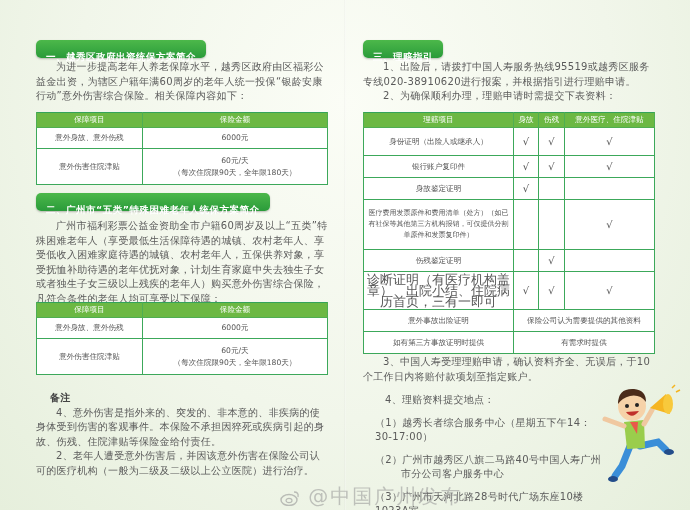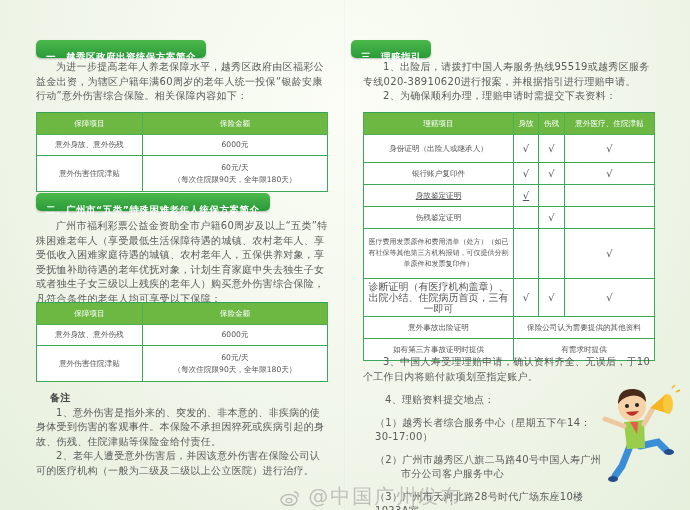--- a/index.html
+++ b/index.html
@@ -43,21 +43,21 @@
     position: absolute;
     border-collapse: collapse;
     background: #fff;
     font-size: 7.6px;
     color: #555;
   }
   table.ins th {
     background: #6cb843;
     color: #fff;
     font-weight: normal;
-    height: 22px;
+    height: 15px;
     border: 1px solid #4fae52;
     border-top: none;
     text-align: center;
   }
   table.ins td {
     border: 1px solid #3ca85a;
     text-align: center;
     padding: 2px 3px;
     line-height: 12px;
   }
@@ -132,28 +132,28 @@
       <td>
         <div>60元/天</div>
         <div>（每次住院限90天，全年限180天）</div>
       </td>
     </tr>
   </tbody>
     </table>
 
   <div class="para" style="left:36px; top:383px; width:292px;">
     <p class="noindent notes-head" style="padding-left:14px;">备注</p>
-    <p>1、意外伤害是指外来的、突发的、非本意的、非疾病的使身体受到伤害的客观事件。本保险不承担因猝死或疾病引起的身故、伤残、住院津贴等保险金给付责任。</p>
+    <p>4、意外伤害是指外来的、突发的、非本意的、非疾病的使身体受到伤害的客观事件。本保险不承担因猝死或疾病引起的身故、伤残、住院津贴等保险金给付责任。</p>
     <p>2、老年人遭受意外伤害后，并因该意外伤害在保险公司认可的医疗机构（一般为二级及二级以上公立医院）进行治疗。</p>
   </div>
 </div>
 
 <div class="page right">
 
-  <div class="section-title" style="left:6px; top:40px;">三、理赔指引</div>
+  <div class="section-title" style="left:18px; top:40px;">三、理赔指引</div>
 
   <div class="para" style="left:18px; top:60px; width:295px;">
     <p>1、出险后，请拨打中国人寿服务热线95519或越秀区服务专线020-38910620进行报案，并根据指引进行理赔申请。</p>
     <p>2、为确保顺利办理，理赔申请时需提交下表资料：</p>
   </div>
 
   <table class="ins" style="left:18px; top:112px; width:292px;">
     <tbody>
         <tr>
       <th style="width:150px;">理赔项目</th>
@@ -166,40 +166,40 @@
       <td class="check">√</td>
       <td class="check">√</td>
       <td class="check">√</td>
     </tr>
     <tr style="height:22px;">
       <td>银行账户复印件</td>
       <td class="check">√</td>
       <td class="check">√</td>
       <td class="check">√</td>
     </tr>
-    <tr style="height:22px;text-decoration:underline;">
+    <tr style="height:22px;">
       <td>身故鉴定证明</td>
       <td class="check">√</td>
       <td class="check"></td>
-      <td class="check"></td>
-    </tr>
-    <tr style="height:22px;">
-      <td>伤残鉴定证明</td>
-      <td class="check"></td>
-      <td class="check">√</td>
       <td class="check"></td>
     </tr>
     <tr style="height:50px;">
       <td style="font-size:7px; line-height:11px;">医疗费用发票原件和费用清单（处方）（如已有社保等其他第三方机构报销，可仅提供分割单原件和发票复印件）</td>
       <td class="check"></td>
       <td class="check"></td>
       <td class="check">√</td>
     </tr>
+    <tr style="height:22px;">
+      <td>伤残鉴定证明</td>
+      <td class="check"></td>
+      <td class="check">√</td>
+      <td class="check"></td>
+    </tr>
     <tr style="height:36px;">
-      <td style="font-size:10px; line-height:11px;">诊断证明（有医疗机构盖章）、出院小结、住院病历首页，三有一即可</td>
+      <td style="font-size:13px; line-height:11px;">诊断证明（有医疗机构盖章）、出院小结、住院病历首页，三有一即可</td>
       <td class="check">√</td>
       <td class="check">√</td>
       <td class="check">√</td>
     </tr>
     <tr style="height:22px;">
       <td>意外事故出险证明</td>
       <td colspan="3">保险公司认为需要提供的其他资料</td>
     </tr>
     <tr style="height:22px;">
       <td>如有第三方事故证明时提供</td>

